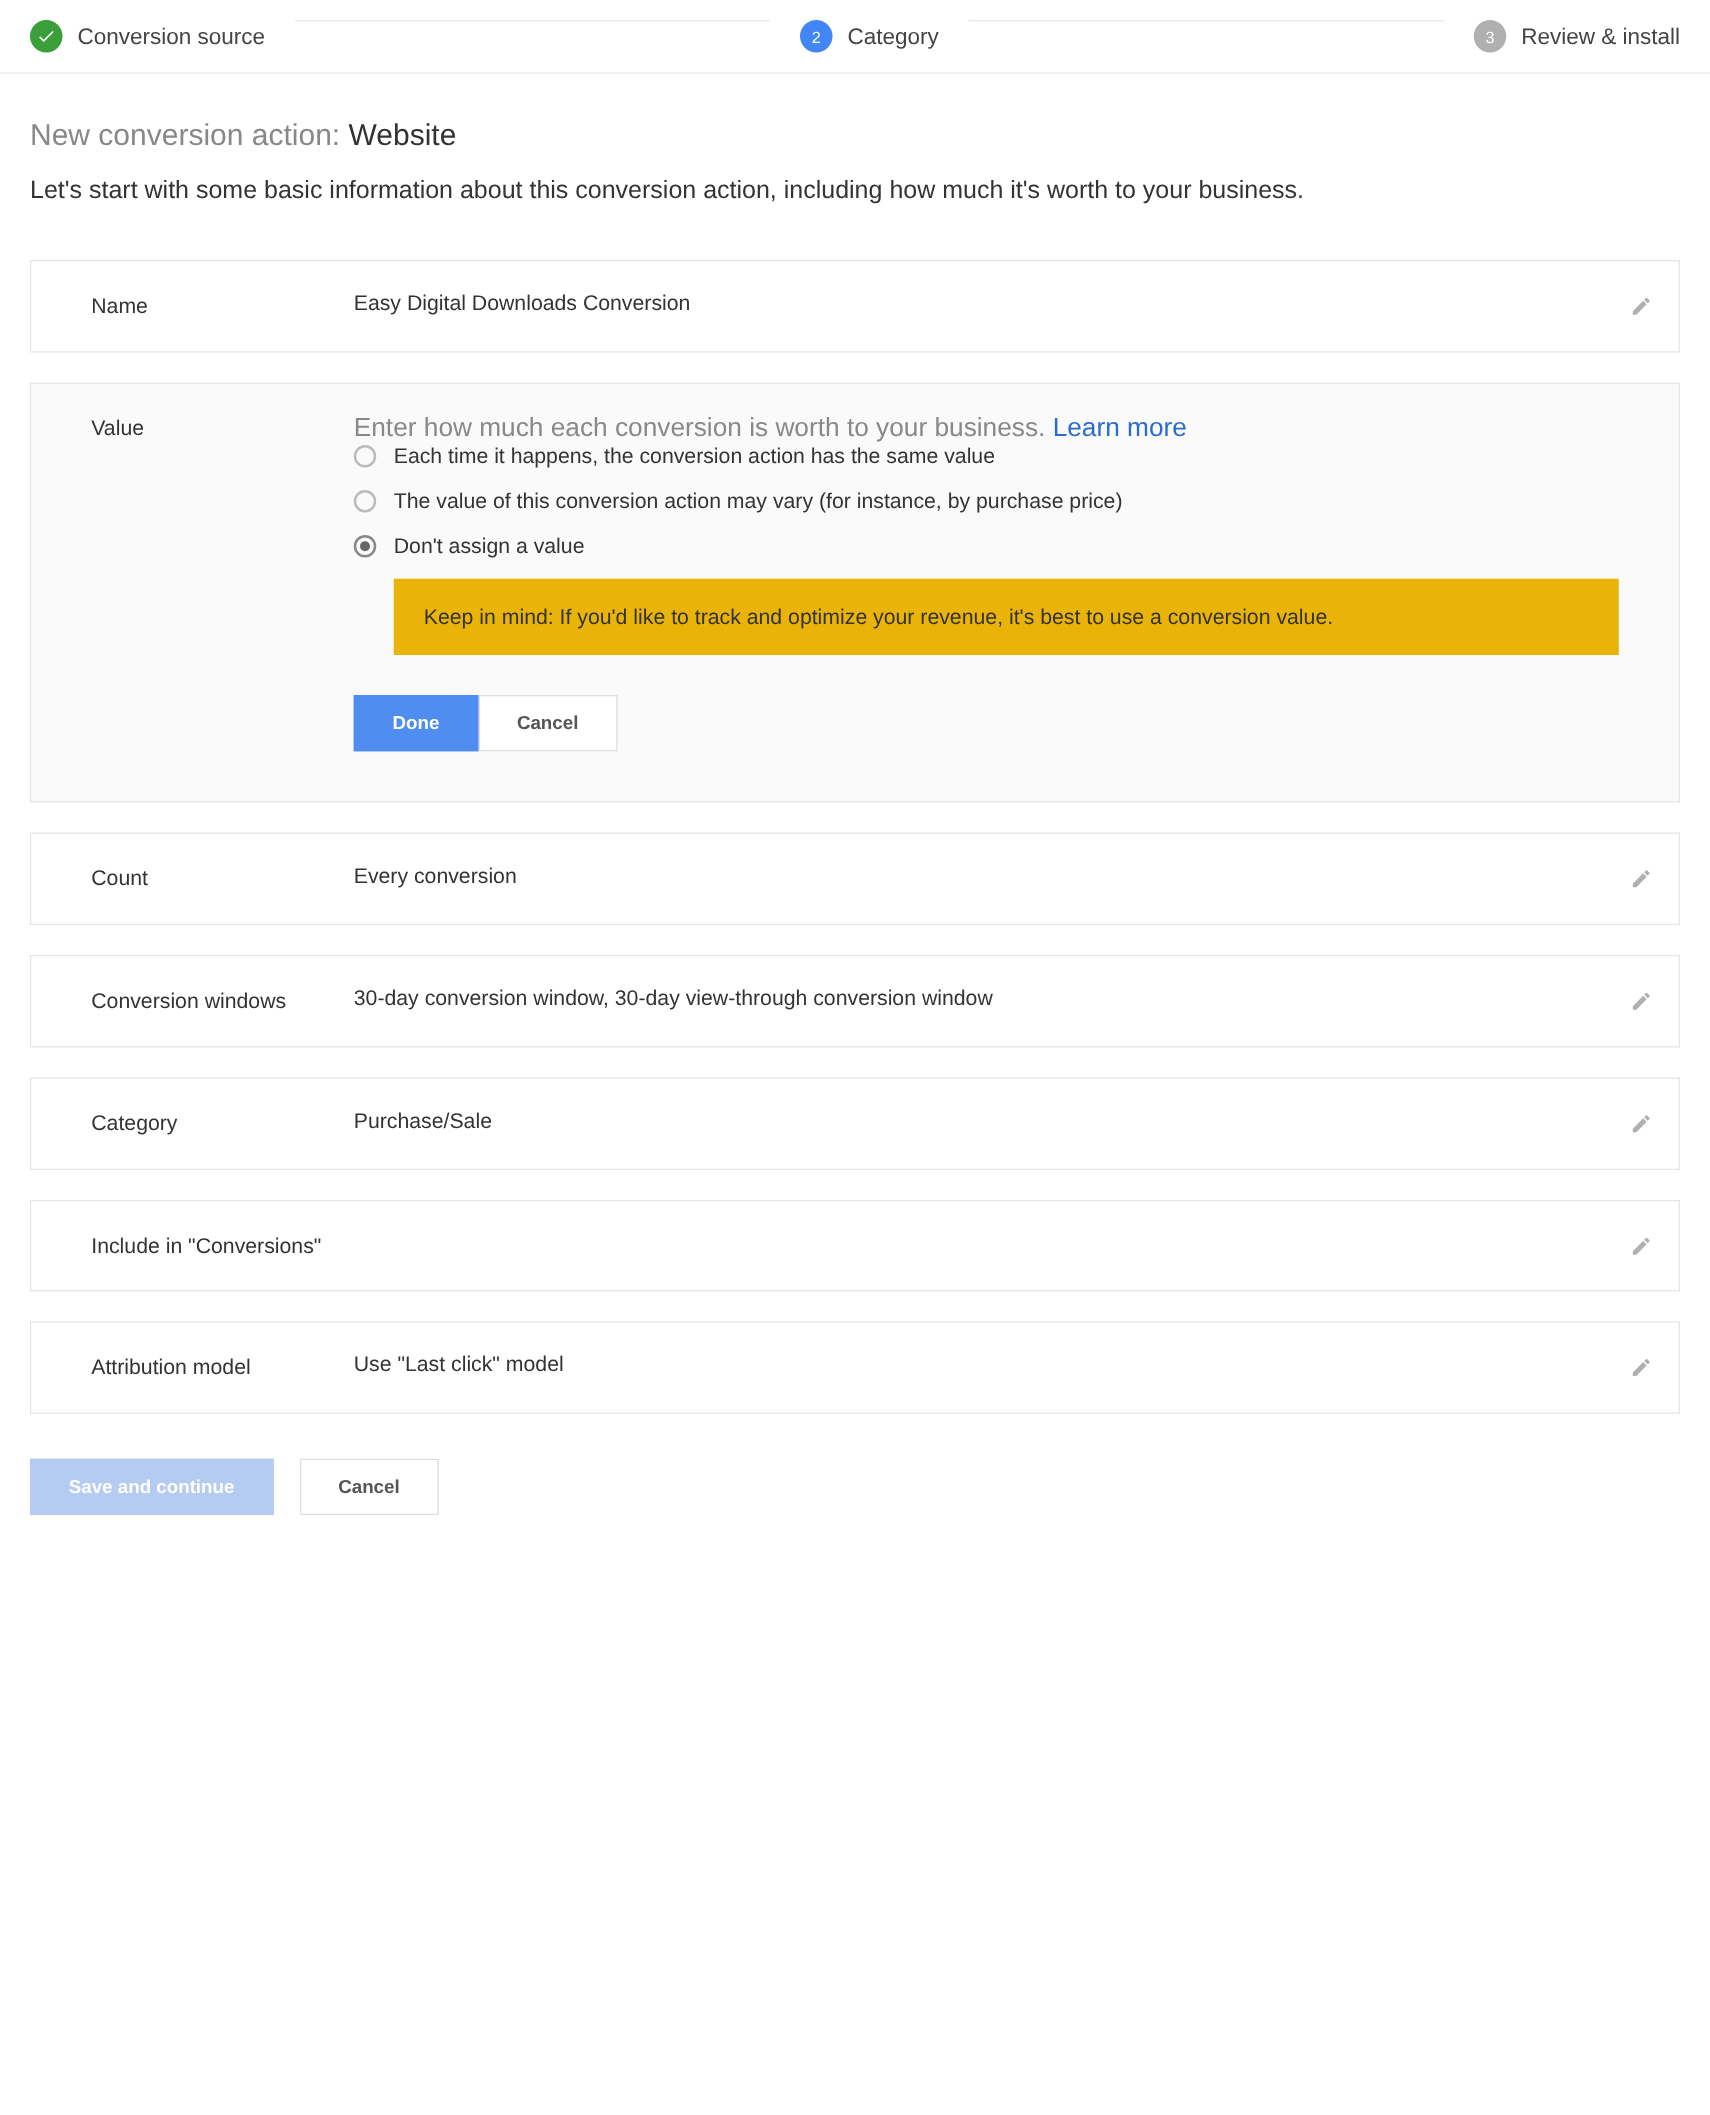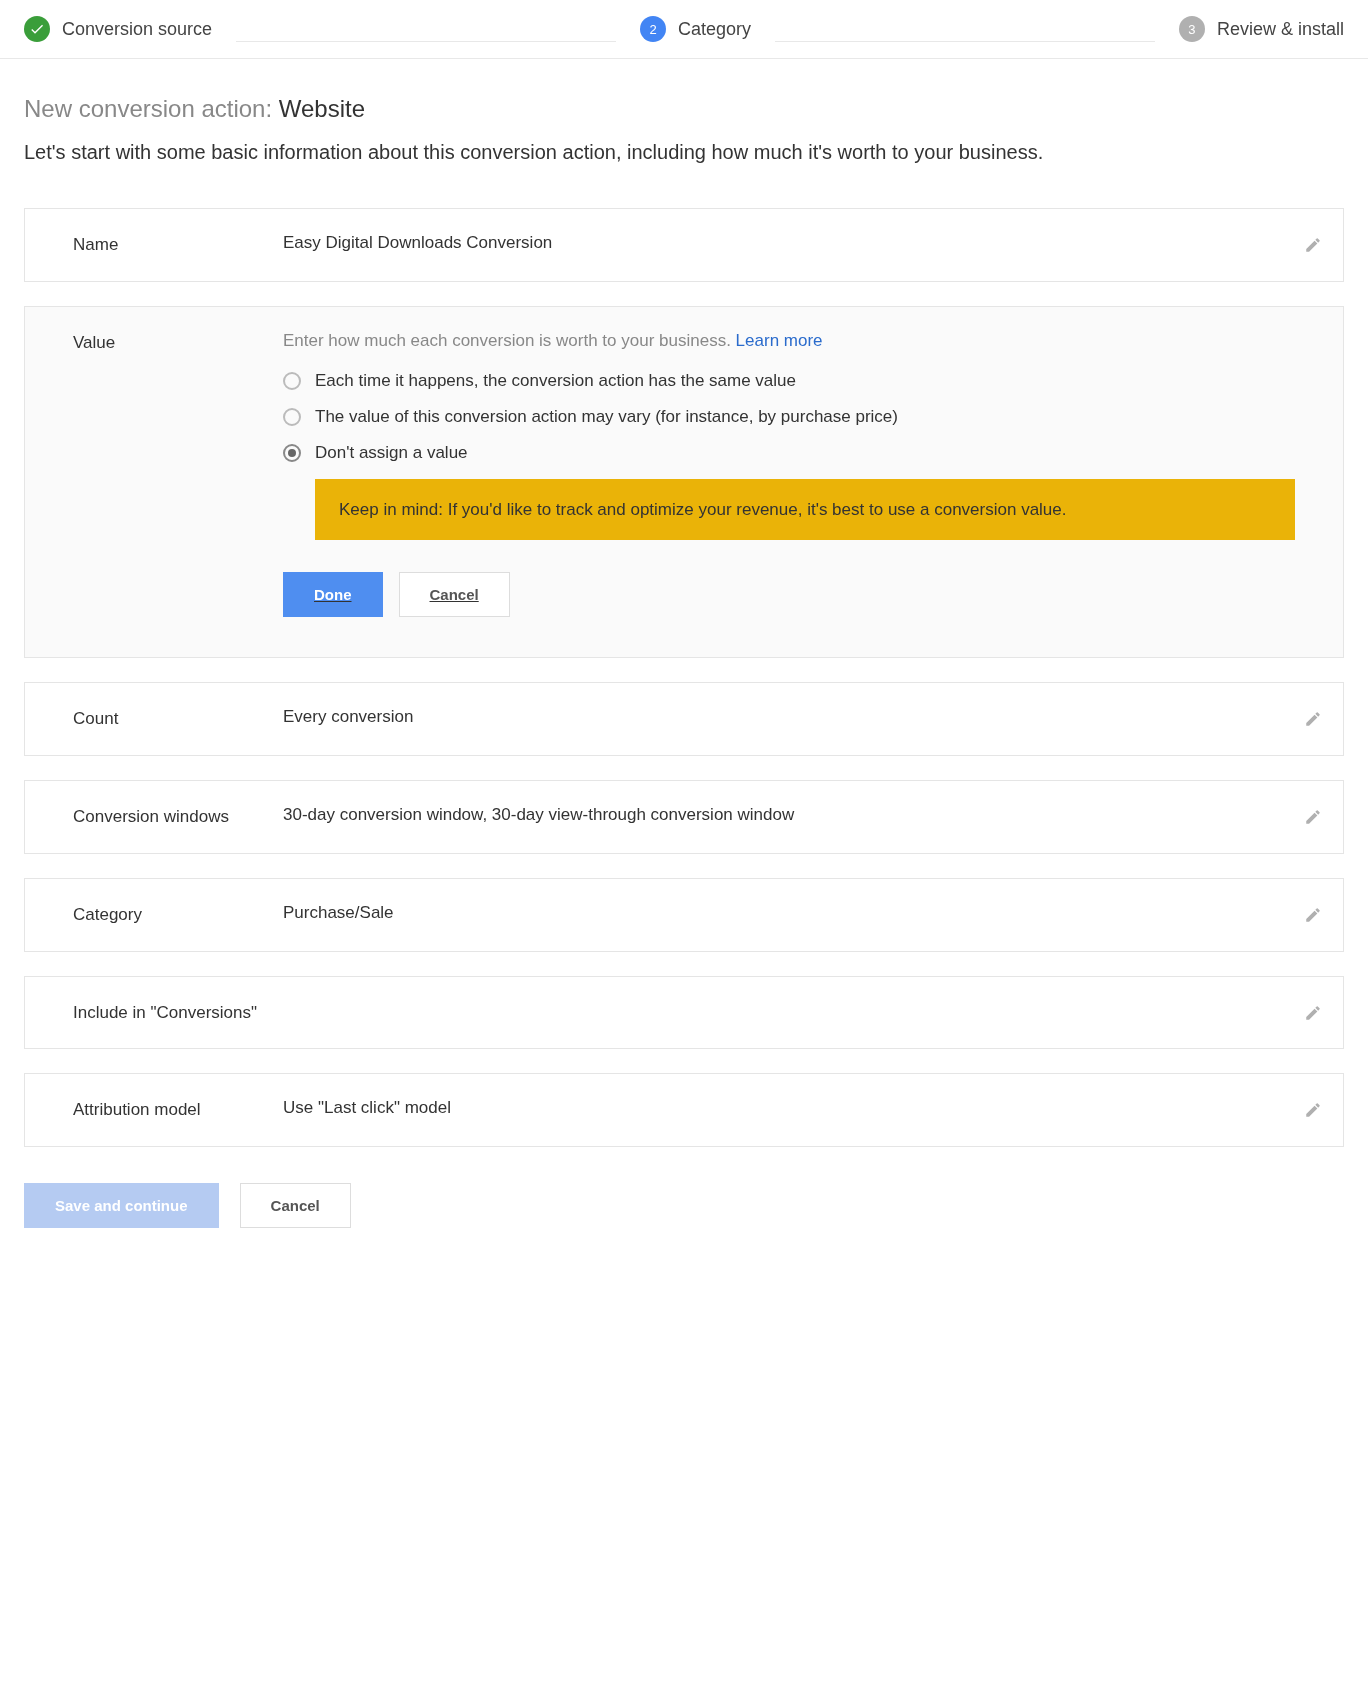--- a/index.html
+++ b/index.html
@@ -8,21 +8,21 @@
       padding: 0;
     }
     body {
       font-family: Arial, Helvetica, sans-serif;
       background: #fff;
       color: #333;
       font-size: 16px;
     }
     .stepper {
       display: flex;
-      align-items: flex-end;
+      align-items: flex-start;
       padding: 16px 24px;
       border-bottom: 1px solid #e8e8e8;
     }
     .step {
       display: flex;
       align-items: center;
       gap: 12px;
     }
     .step-circle {
       width: 26px;
@@ -115,22 +115,21 @@
       justify-content: center;
       cursor: pointer;
     }
     .pencil-svg {
       width: 18px;
       height: 18px;
       fill: #b0b0b0;
     }
     .value-desc {
       color: #888;
-      font-size: 17px;
-      margin-bottom: 20px;
+      font-size: 21px;
     }
     .value-desc .learn-more {
       color: #2a6bcc;
       cursor: pointer;
     }
     .radio-row {
       display: flex;
       align-items: center;
       gap: 14px;
       margin-bottom: 16px;
@@ -164,22 +163,20 @@
       padding: 18px 24px;
       margin-left: 32px;
       margin-top: 8px;
       margin-bottom: 32px;
       font-size: 17px;
       color: #333;
       line-height: 1.5;
     }
     .btn-row {
       display: flex;
-      gap: 16px;
-      text-decoration: underline;
     }
     .btn {
       padding: 13px 30px;
       font-size: 15px;
       font-weight: 700;
       border: 1px solid transparent;
       cursor: pointer;
       font-family: inherit;
     }
     .btn.primary {

